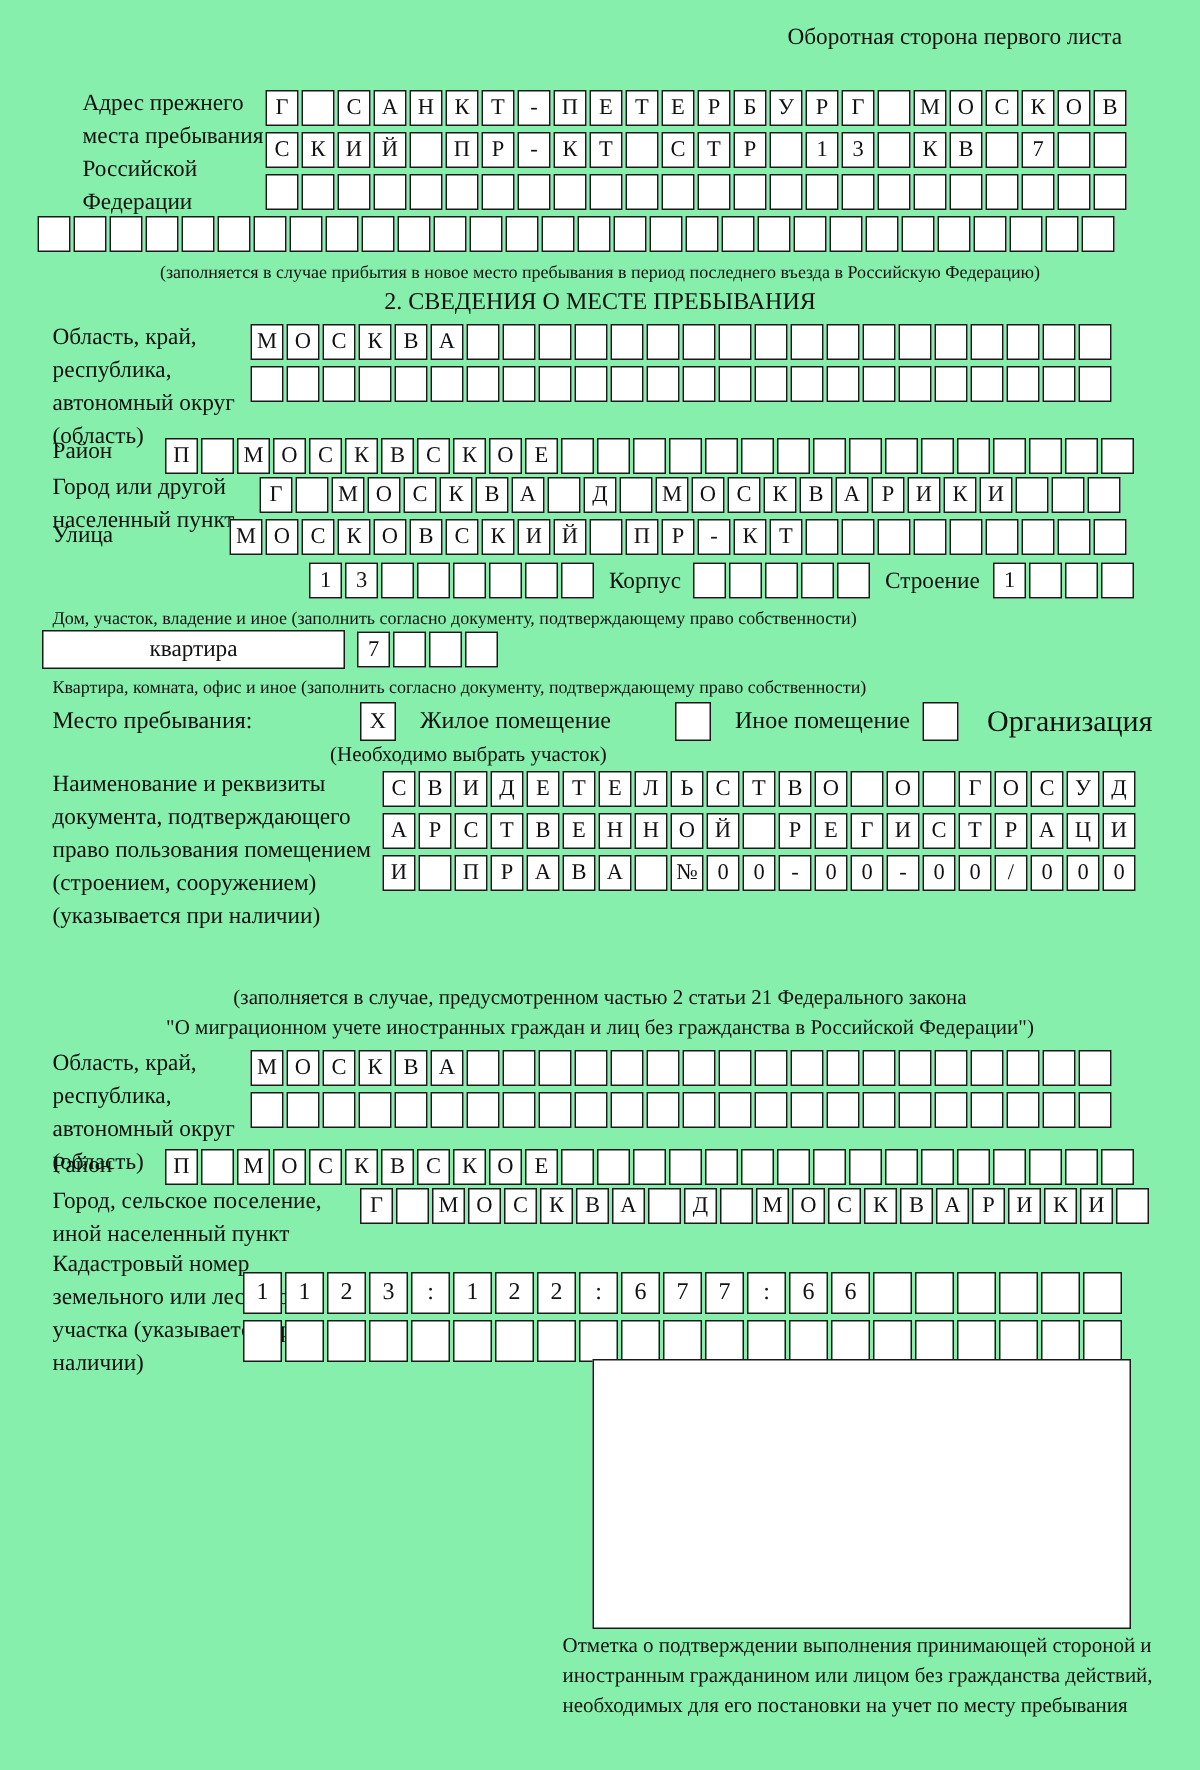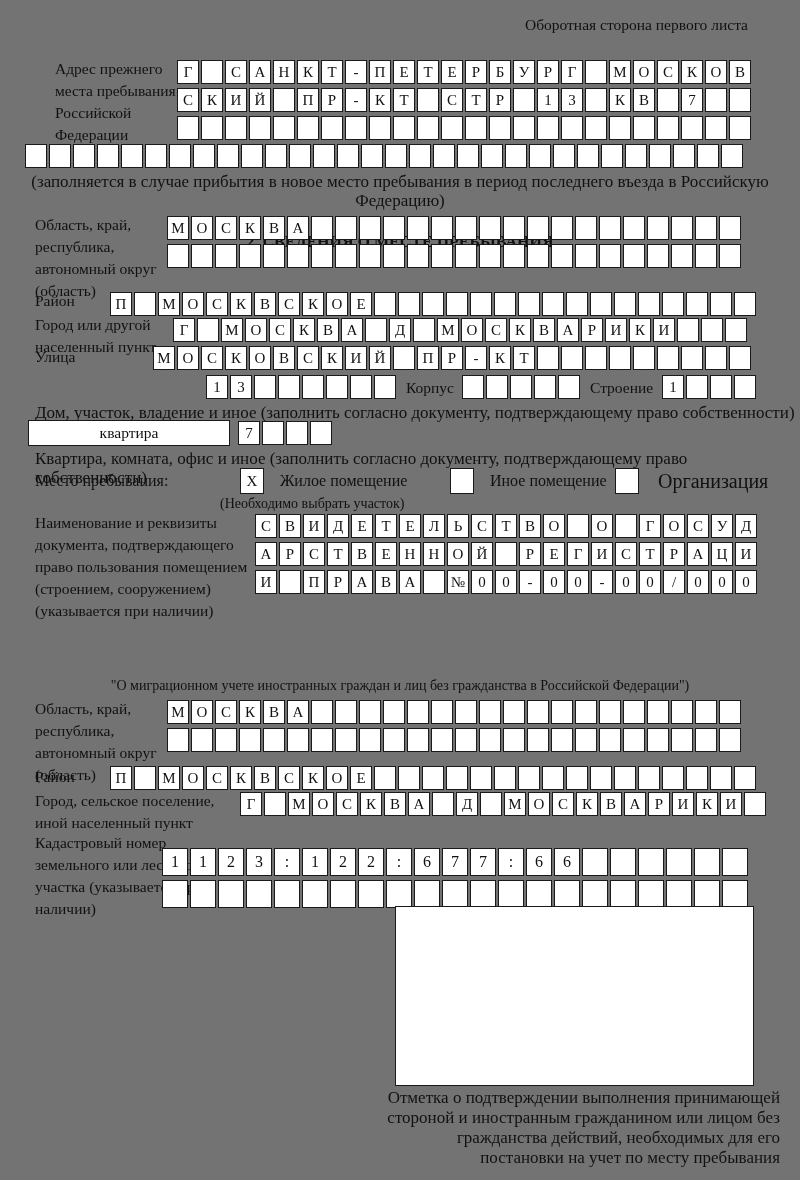--- a/index.html
+++ b/index.html
@@ -1,24 +1,24 @@
 <!DOCTYPE html>
 <html><head>
 <meta charset="utf-8">
 <style>
   html,body{margin:0;padding:0;background:#fff;}
   .form{
-    position:relative;width:800px;height:1180px;background:#737373;
+    position:relative;width:800px;height:1180px;background:#86efac;
     font-family:"Liberation Serif","DejaVu Serif",serif;color:#111;overflow:hidden;
   }
   .abs{position:absolute;}
   .lbl{position:absolute;font-size:15.5px;line-height:22px;}
-  .note{position:absolute;font-size:17px;line-height:19px;}
+  .note{position:absolute;font-size:12px;line-height:19px;}
   .center{left:0;right:0;text-align:center;}
-  .title{position:absolute;font-weight:bold;font-size:16px;margin-top:40px;}
+  .title{position:absolute;font-weight:normal;font-size:16px;}
   .hdr-note{position:absolute;top:16px;right:52px;font-size:15.5px;}
   .cellrow{position:absolute;display:flex;gap:2px;}
   .cell{
     box-sizing:border-box;flex:none;width:22px;height:24px;border:1.6px solid #1a1a1a;
     display:flex;align-items:center;justify-content:center;
     font-size:15px;line-height:1;background:#fff;
   }
   .cellrow.lg .cell{width:26px;height:28px;font-size:16px;}
   .boxlabel{
     position:absolute;box-sizing:border-box;border:1.6px solid #1a1a1a;height:26px;
@@ -399,20 +399,21 @@
       <span class="cell">0</span>
       <span class="cell">-</span>
       <span class="cell">0</span>
       <span class="cell">0</span>
       <span class="cell">/</span>
       <span class="cell">0</span>
       <span class="cell">0</span>
       <span class="cell">0</span>
     </div>
 
+  <div class="note center" style="top:656px;font-size:14px">(заполняется в случае, предусмотренном частью 2 статьи 21 Федерального закона</div>
   <div class="note center" style="top:676px;font-size:14px">"О миграционном учете иностранных граждан и лиц без гражданства в Российской Федерации")</div>
 
   <div class="lbl" style="left:35px;top:698px;width:140px">Область, край, республика, автономный округ (область)</div>
   <div class="cellrow" style="left:167px;top:700px">
       <span class="cell">М</span>
       <span class="cell">О</span>
       <span class="cell">С</span>
       <span class="cell">К</span>
       <span class="cell">В</span>
       <span class="cell">А</span>
@@ -561,15 +562,15 @@
       <span class="cell"></span>
       <span class="cell"></span>
       <span class="cell"></span>
       <span class="cell"></span>
       <span class="cell"></span>
       <span class="cell"></span>
       <span class="cell"></span>
     </div>
 
   <div class="stamp-box" style="left:395px;top:906px;width:357px;height:178px"></div>
-  <div class="note" style="left:375px;top:1088px;width:405px;text-align:right;font-size:17px;line-height:20px">Отметка о подтверждении выполнения принимающей стороной и иностранным гражданином или лицом без гражданства действий, необходимых для его постановки на учет по месту пребывания</div>
+  <div class="note" style="left:375px;top:1088px;width:405px;text-align:left;font-size:14px;line-height:20px">Отметка о подтверждении выполнения принимающей стороной и иностранным гражданином или лицом без гражданства действий, необходимых для его постановки на учет по месту пребывания</div>
 
 </div>
 
 </body></html>

